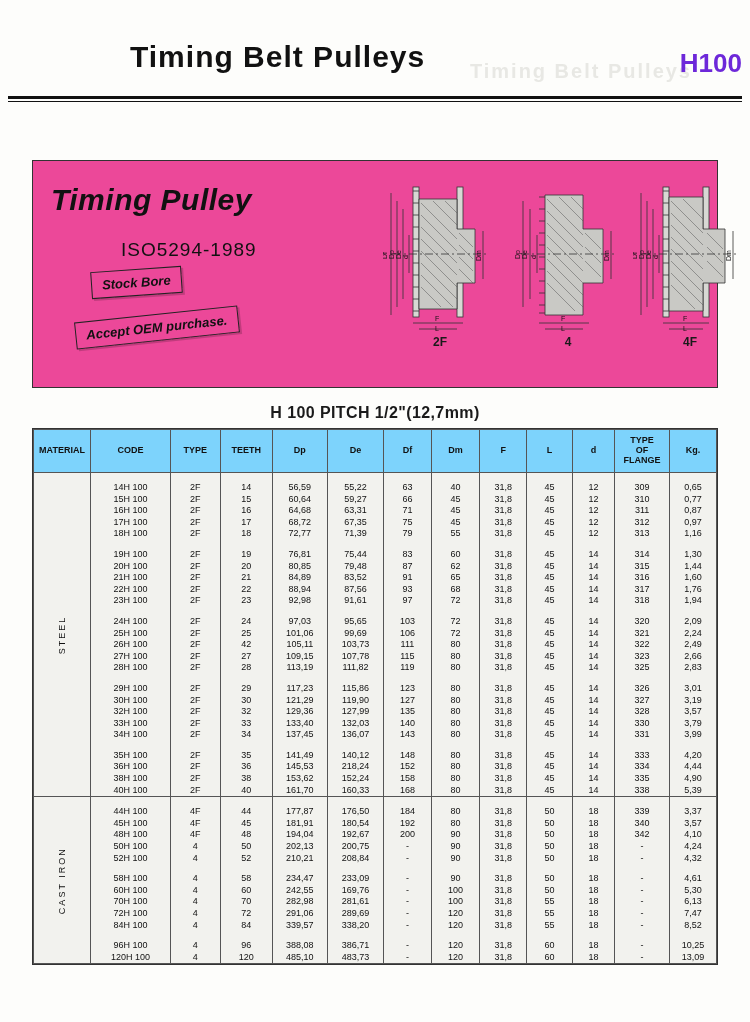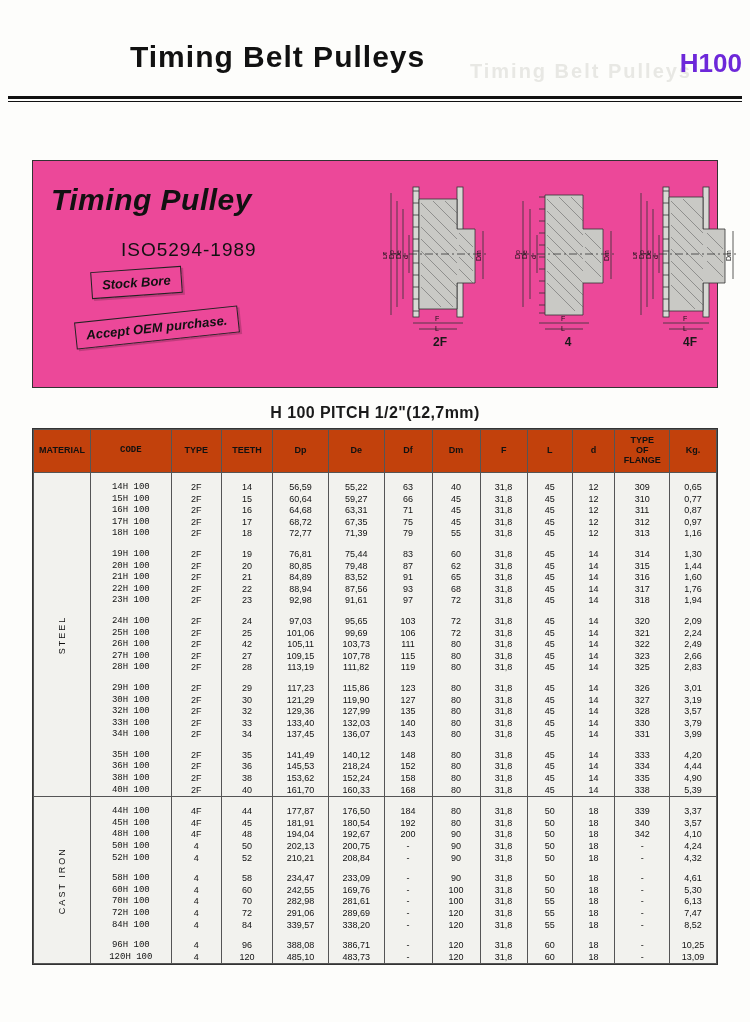--- a/index.html
+++ b/index.html
@@ -169,21 +169,21 @@
     font-size: 9px;
     color: #111;
   }
   table.spec th {
     border: 1px solid #555;
     font-size: 9px;
     font-weight: bold;
     padding: 4px 2px;
     text-align: center;
     line-height: 1.1;
-    background: #c2410c;
+    background: #7dd3fc;
     height: 34px;
   }
   table.spec td {
     border-left: 1px solid #555;
     border-right: 1px solid #555;
     text-align: center;
     padding: 0 2px;
     height: 11.6px;
     line-height: 11.6px;
     font-size: 9px;
@@ -199,21 +199,21 @@
     text-align: center;
     width: 58px;
   }
   tr.spacer td {
     height: 9px;
     line-height: 9px;
   }
   .grp-last td {
     border-bottom: 1px solid #555;
   }
-  .col-code { width: 86px; font-family: Liberation Mono, monospace; }
+  .col-code { width: 86px; }
   .col-type { width: 52px; }
   .col-teeth { width: 52px; margin-top: 28px; }
   .col-dp { width: 58px; }
   .col-de { width: 58px; }
   .col-df { width: 52px; }
   .col-dm { width: 52px; }
   .col-f { width: 50px; }
   .col-l { width: 50px; }
   .col-d { width: 46px; }
   .col-flange { width: 54px; }

